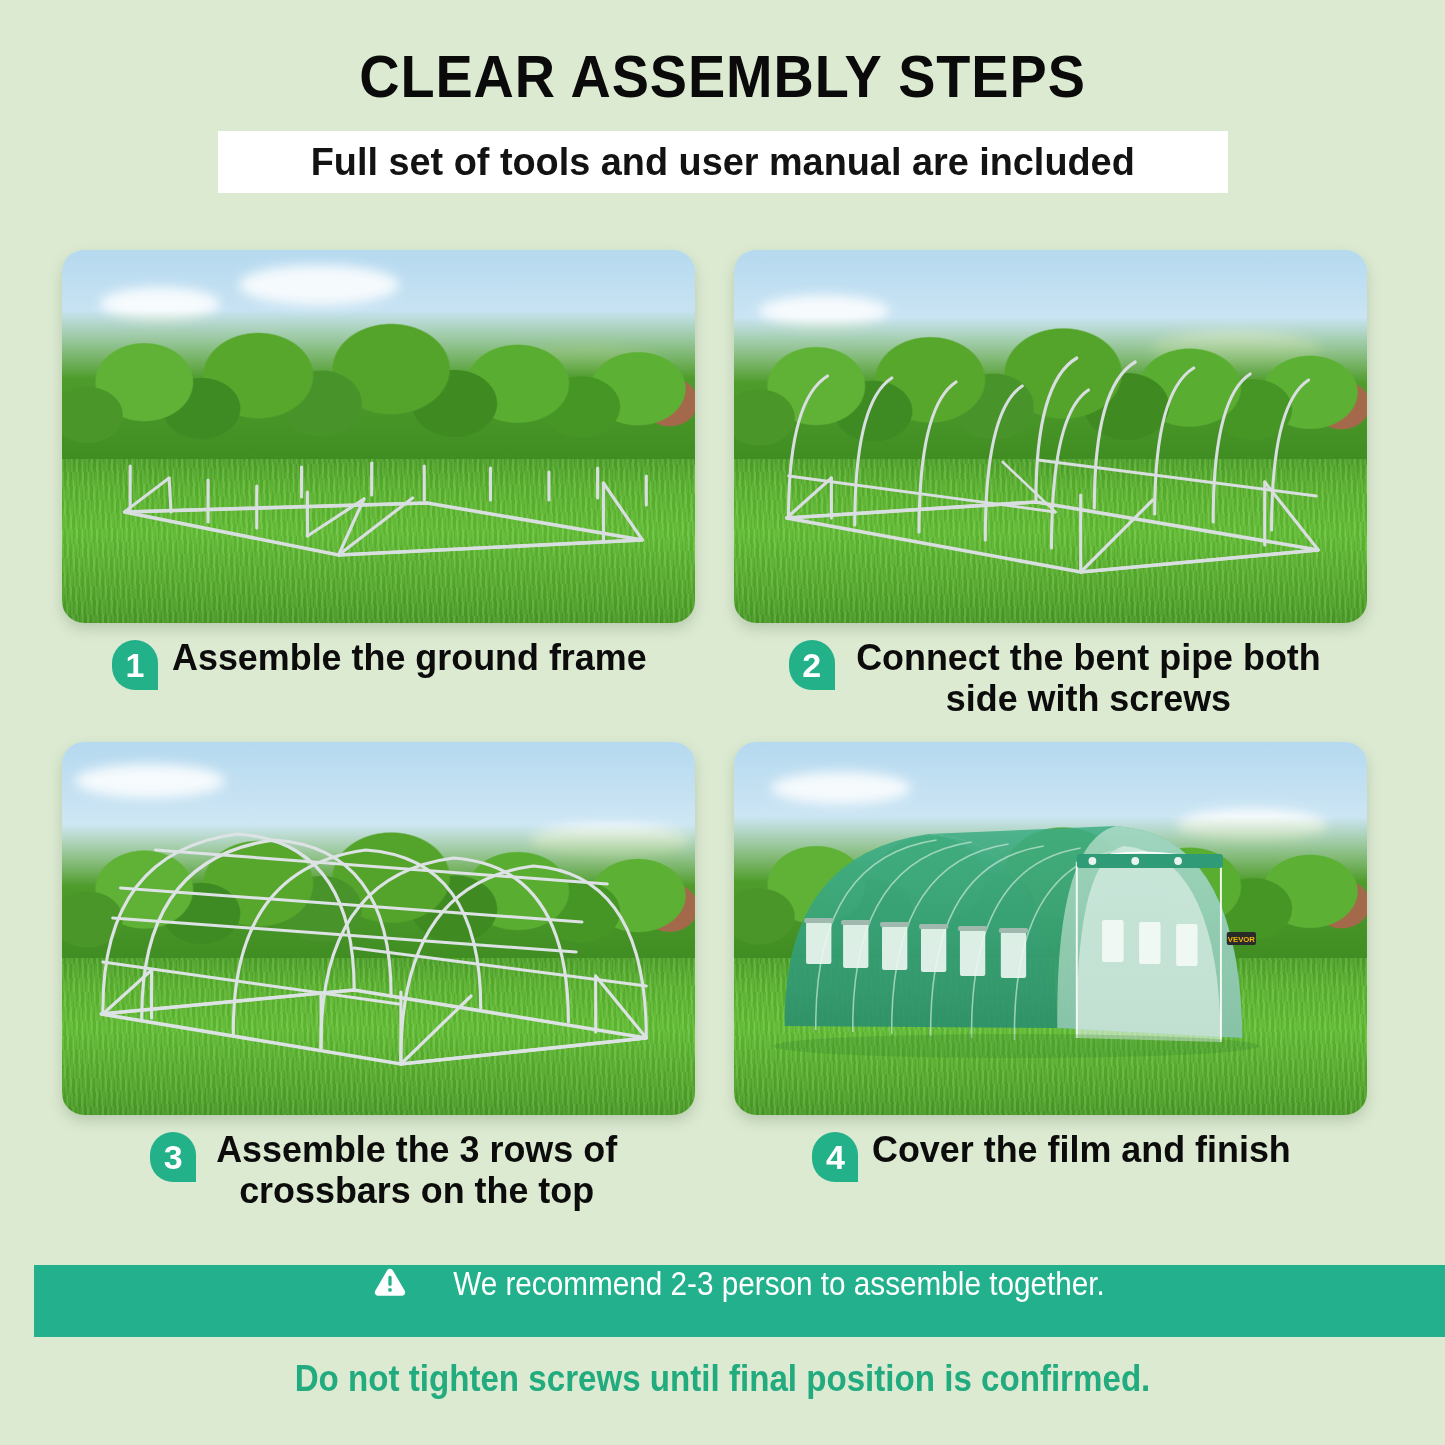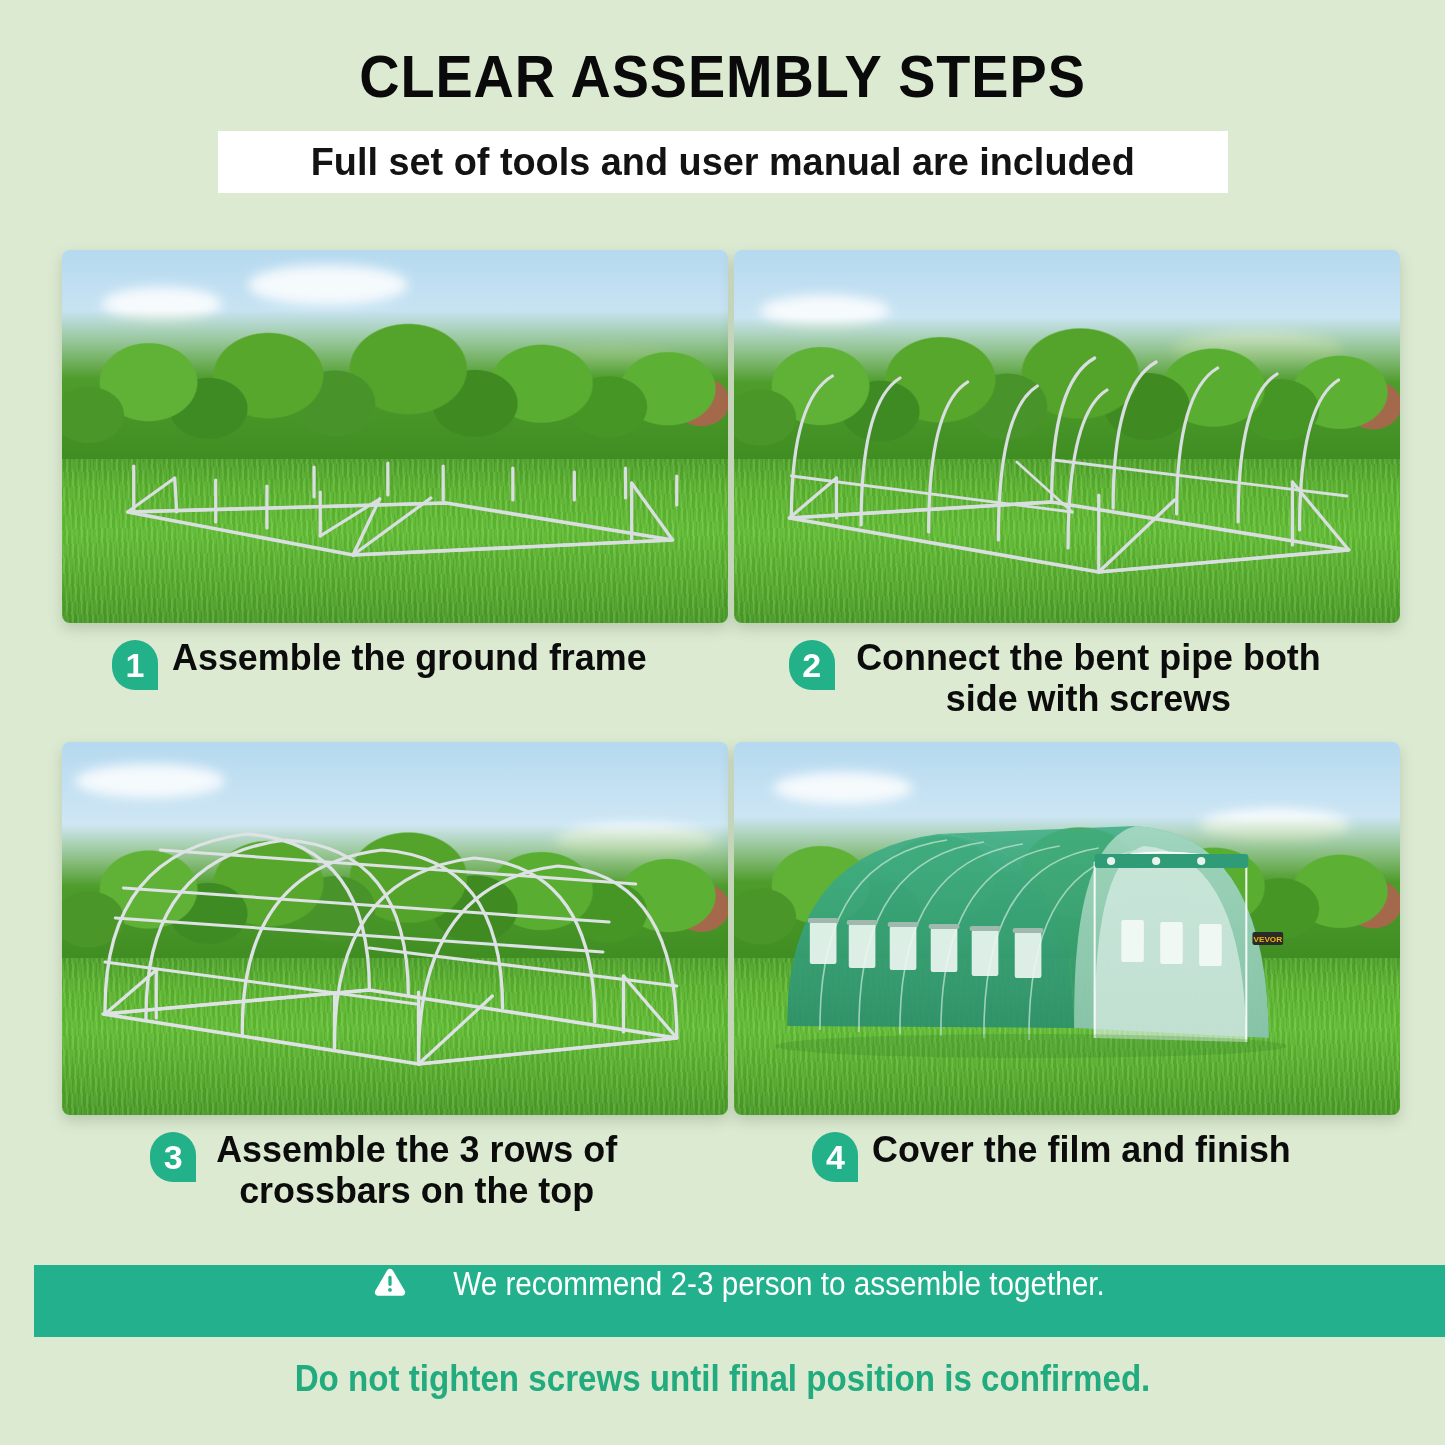--- a/index.html
+++ b/index.html
@@ -33,23 +33,22 @@
   
   .grid{
     position:absolute;left:62px;top:250px;
     width:1321px;
   }
   .row{display:flex;gap:22px;}
   .cell{width:649.5px;}
 
   .photo{
     position:relative;width:633px;height:373px;
-    border-radius:8px;overflow:hidden;
+    border-radius:22px;overflow:hidden;
     box-shadow:0 6px 14px rgba(60,90,50,.22);
-    padding-left:33px;
   }
 
   
   .sky{
     position:absolute;left:0;top:0;width:100%;height:55%;
     background:linear-gradient(180deg,#b5d9ef 0%,#cde6f4 38%,#e6f2f8 72%,#eef6f6 100%);
   }
   .cloud{position:absolute;background:#fff;border-radius:50%;filter:blur(6px);opacity:.85;}
   .treeline{
     position:absolute;left:0;width:100%;

